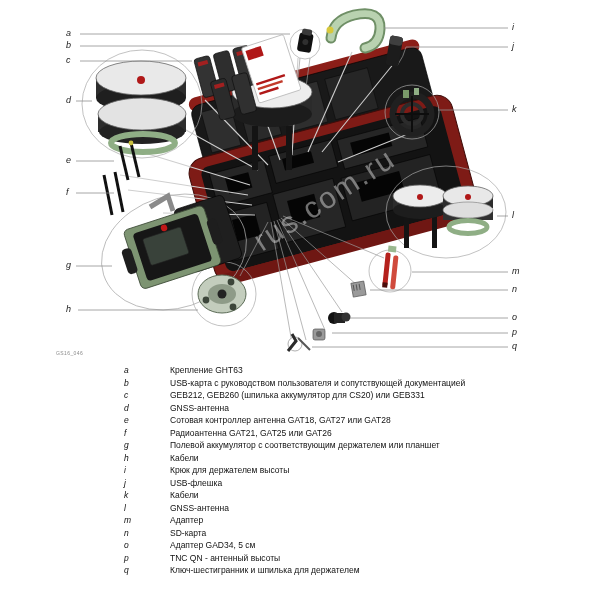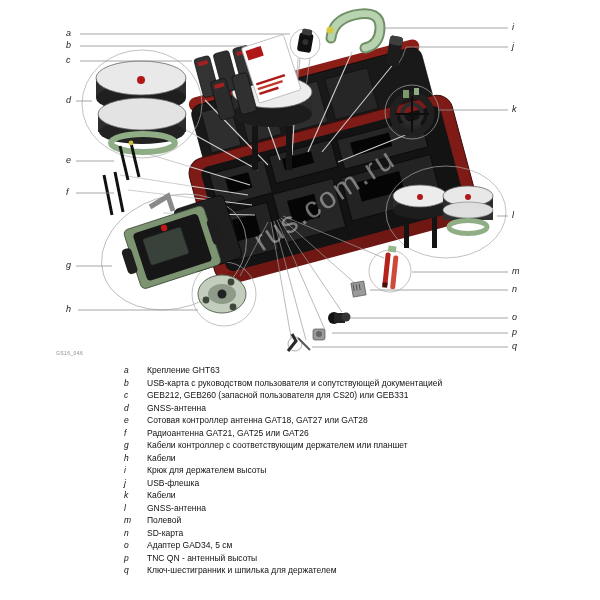--- a/index.html
+++ b/index.html
@@ -5,21 +5,21 @@
   html,body{margin:0;padding:0;background:#fff;}
   .page{position:relative;width:600px;height:600px;background:#fff;overflow:hidden;
         font-family:"Liberation Sans",sans-serif;color:#111;}
   .diagram{position:absolute;left:0;top:0;width:600px;height:360px;}
   .diagram svg{position:absolute;left:0;top:0;}
   .co{position:absolute;font-size:9px;font-style:italic;color:#1a1a1a;line-height:9px;}
   .figcode{position:absolute;left:56px;top:350px;font-size:5px;color:#8a8a8a;letter-spacing:.4px;}
   .legend{position:absolute;left:124px;top:364px;width:380px;}
   .lrow{display:grid;grid-template-columns:23px 357px;align-items:start;}
   .lletter{font-size:8.5px;line-height:12.5px;font-style:italic;color:#111;}
-  .ltext{font-size:8.5px;line-height:12.5px;color:#111;max-width:352px;}
+  .ltext{font-size:8.5px;line-height:12.5px;color:#111;max-width:352px;margin-left:23px;}
 </style>
 </head>
 <body>
 
 <div class="page">
 
   <div class="diagram">
     <svg width="600" height="360" viewBox="0 0 600 360">
 
       <g transform="rotate(-15 320 185)">
@@ -277,37 +277,37 @@
     <div class="lrow">
         <span class="lletter">a</span>
         <span class="ltext">Крепление GHT63</span>
       </div>
     <div class="lrow">
         <span class="lletter">b</span>
         <span class="ltext">USB-карта с руководством пользователя и сопутствующей документацией</span>
       </div>
     <div class="lrow">
         <span class="lletter">c</span>
-        <span class="ltext">GEB212, GEB260 (запасной пользователя для CS20) или GEB331</span>
+        <span class="ltext">GEB212, GEB260 (шпилька аккумулятор для CS20) или GEB331</span>
       </div>
     <div class="lrow">
         <span class="lletter">d</span>
         <span class="ltext">GNSS-антенна</span>
       </div>
     <div class="lrow">
         <span class="lletter">e</span>
         <span class="ltext">Сотовая контроллер антенна GAT18, GAT27 или GAT28</span>
       </div>
     <div class="lrow">
         <span class="lletter">f</span>
         <span class="ltext">Радиоантенна GAT21, GAT25 или GAT26</span>
       </div>
     <div class="lrow">
         <span class="lletter">g</span>
-        <span class="ltext">Кабели контроллер с соответствующим держателем или планшет</span>
+        <span class="ltext">Полевой аккумулятор с соответствующим держателем или планшет</span>
       </div>
     <div class="lrow">
         <span class="lletter">h</span>
         <span class="ltext">Кабели</span>
       </div>
     <div class="lrow">
         <span class="lletter">i</span>
         <span class="ltext">Крюк для держателем высоты</span>
       </div>
     <div class="lrow">
@@ -317,21 +317,21 @@
     <div class="lrow">
         <span class="lletter">k</span>
         <span class="ltext">Кабели</span>
       </div>
     <div class="lrow">
         <span class="lletter">l</span>
         <span class="ltext">GNSS-антенна</span>
       </div>
     <div class="lrow">
         <span class="lletter">m</span>
-        <span class="ltext">Полевой</span>
+        <span class="ltext">Адаптер</span>
       </div>
     <div class="lrow">
         <span class="lletter">n</span>
         <span class="ltext">SD-карта</span>
       </div>
     <div class="lrow">
         <span class="lletter">o</span>
         <span class="ltext">Адаптер GAD34, 5 см</span>
       </div>
     <div class="lrow">

